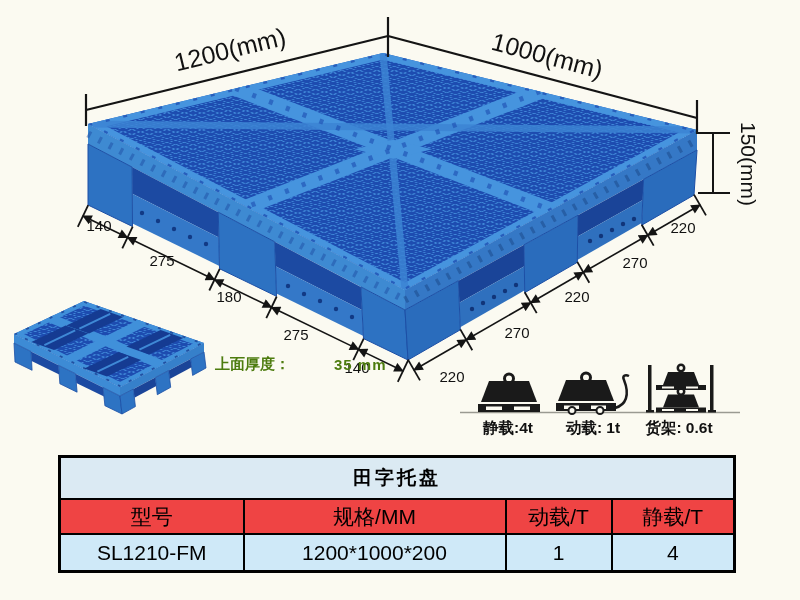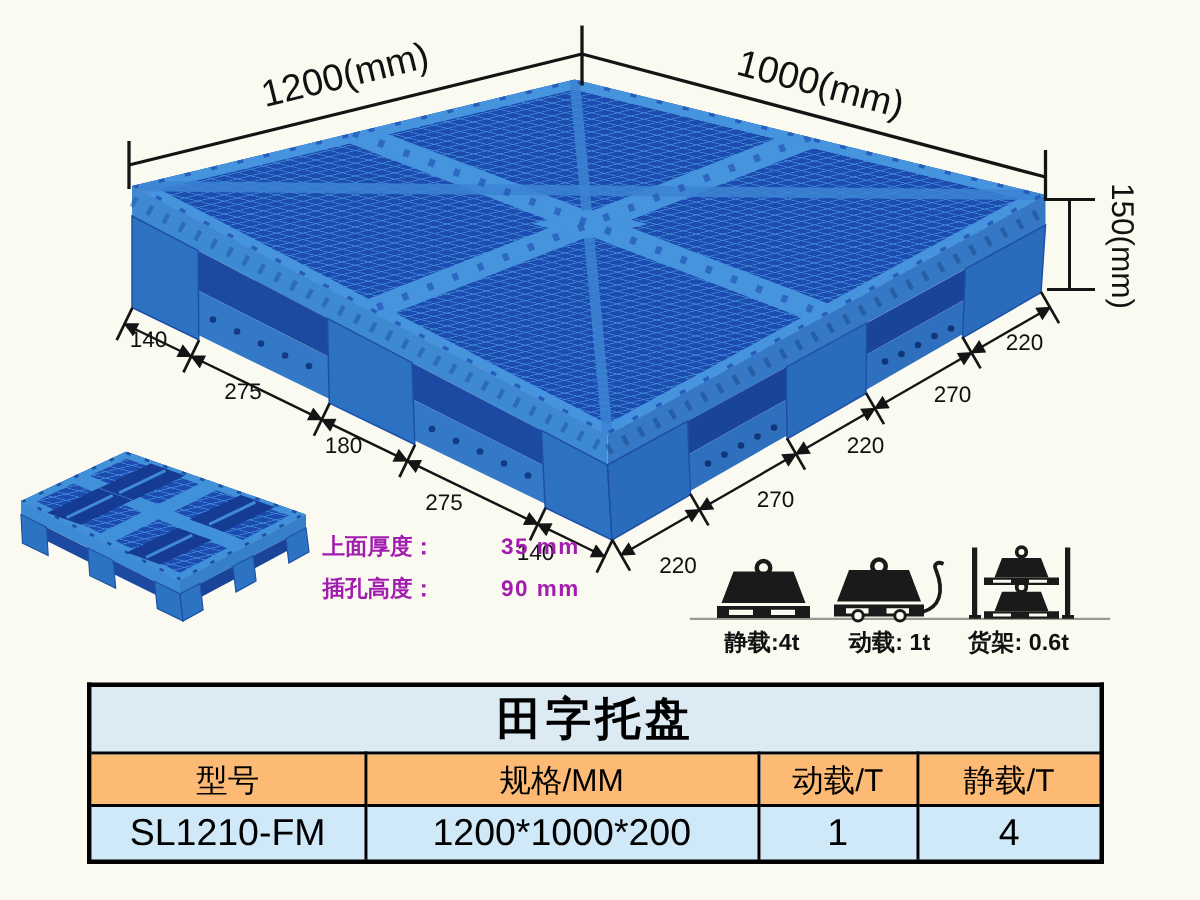--- a/index.html
+++ b/index.html
@@ -7,31 +7,31 @@
   .stage{position:relative;width:800px;height:600px;background:#fbfaf1;
          font-family:"Liberation Sans",sans-serif;}
   .stage svg{position:absolute;left:0;top:0;}
   text{font-family:"Liberation Sans",sans-serif;}
   .dim{font-size:25px;fill:#111;}
   .hdim{font-size:21px;fill:#111;}
   .chain{font-size:15px;fill:#111;}
   .load-label{font-size:15.5px;font-weight:600;fill:#111;}
   .notes{position:absolute;left:215px;top:350px;}
   .note-row{display:flex;align-items:center;height:28px;font-size:15px;
-            font-weight:600;color:#a21caf;}
+            font-weight:600;color:#4d7c0f;}
   .note-label{width:86px;}
   .note-value{letter-spacing:1px;margin-left:33px;}
   table.spec{position:absolute;left:58px;top:455px;width:675px;
              border-collapse:collapse;table-layout:fixed;
              border:3px solid #000;background:#fff;}
   table.spec td{border:2.5px solid #000;text-align:center;vertical-align:middle;
                 white-space:nowrap;overflow:hidden;color:#000;}
-  .t-title td{height:38px;background:#dbeaf3;font-size:30px;font-weight:700;letter-spacing:3px;}
-  .t-head td{height:31px;background:#fdba74;font-size:21px;font-weight:500;}
-  .t-data td{height:33px;background:#cfe9f8;font-size:25px;font-weight:400;color:#1a1a1a;}
+  .t-title td{height:38px;background:#dbeaf3;font-size:19px;font-weight:700;letter-spacing:3px;}
+  .t-head td{height:31px;background:#ef4444;font-size:21px;font-weight:500;}
+  .t-data td{height:33px;background:#cfe9f8;font-size:21px;font-weight:400;color:#1a1a1a;}
 </style>
 </head>
 <body>
 
 <div class="stage">
 
 <svg width="800" height="455" viewBox="0 0 800 455">
   <defs>
     <pattern id="mesh" width="9" height="9" patternUnits="userSpaceOnUse" patternTransform="matrix(0.972,-0.234,0.971,0.238,0,0)">
       <rect width="9" height="9" fill="#1d4cb0"></rect>
@@ -256,24 +256,20 @@
     <text class="load-label" x="508" y="433" text-anchor="middle">静载:4t</text>
     <text class="load-label" x="593" y="433" text-anchor="middle">动载: 1t</text>
     <text class="load-label" x="679" y="433" text-anchor="middle">货架: 0.6t</text>
   </g>
 </svg>
 
 <div class="notes">
   <div class="note-row">
     <span class="note-label">上面厚度：</span>
         <span class="note-value">35 mm</span>
-  </div>
-  <div class="note-row">
-    <span class="note-label">插孔高度：</span>
-        <span class="note-value">90 mm</span>
   </div>
 </div>
 
 <table class="spec">
   <colgroup>
     <col style="width:184px">
         <col style="width:262px">
         <col style="width:106px">
         <col style="width:123px">
   </colgroup>

